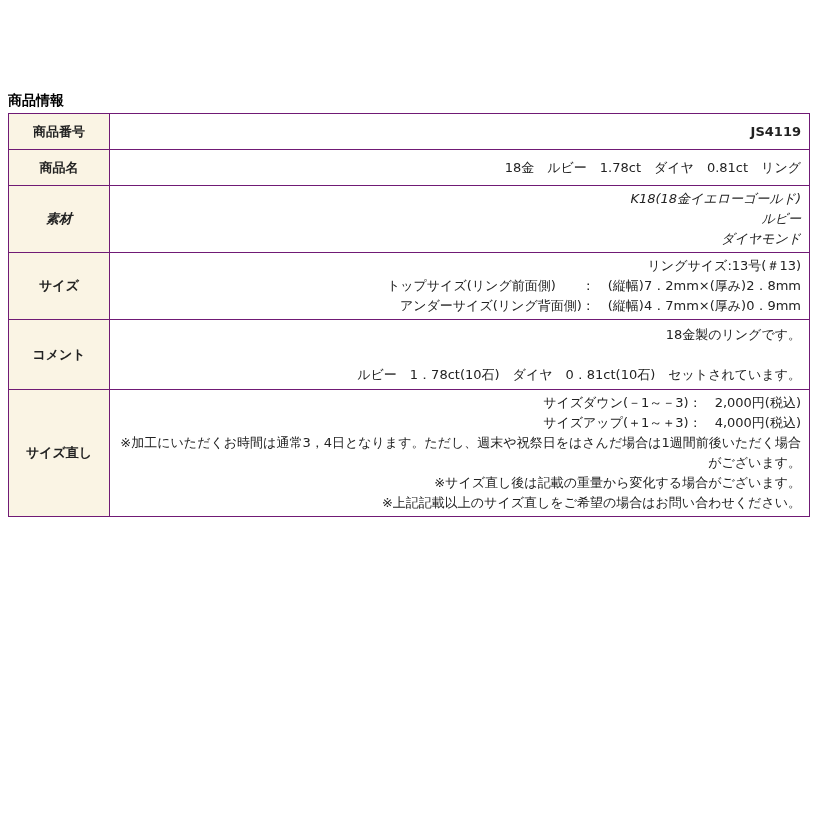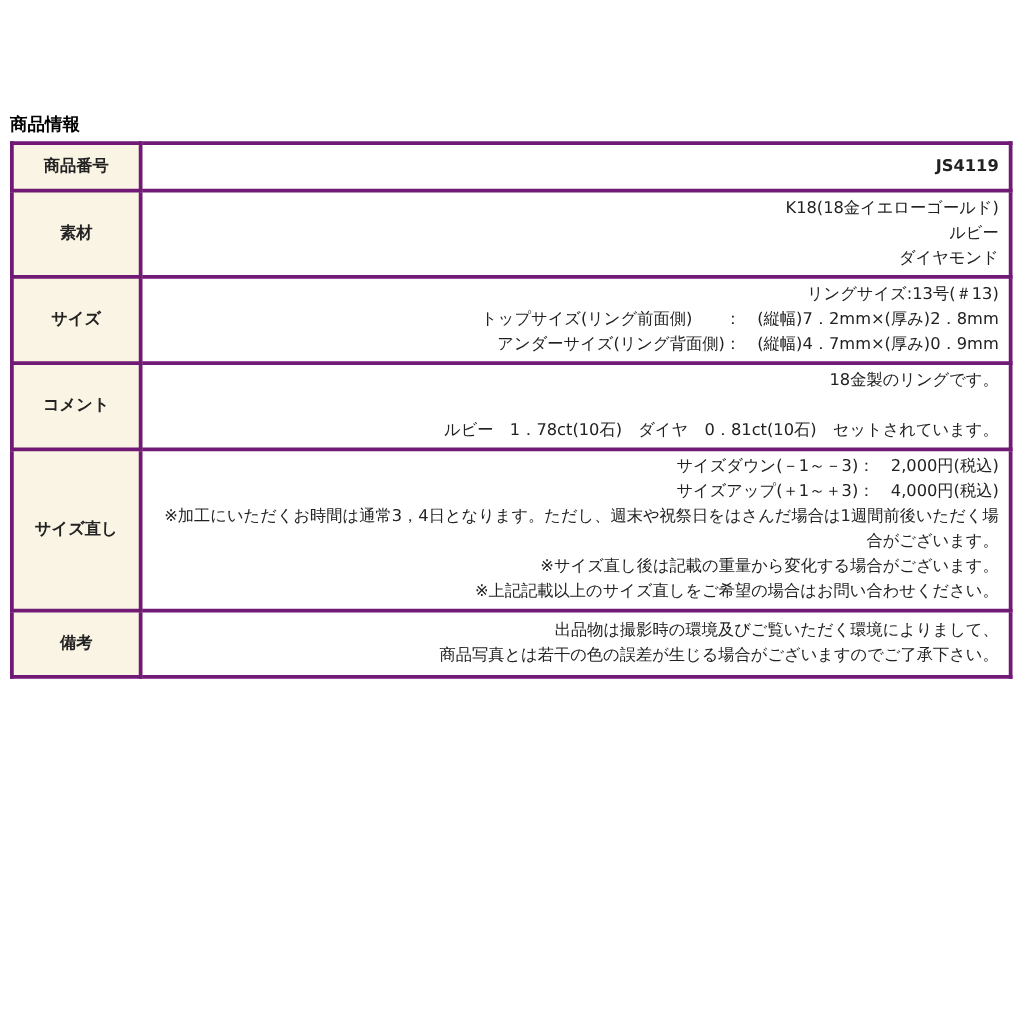--- a/index.html
+++ b/index.html
@@ -23,21 +23,21 @@
     margin: 0 0 4px 0;
     line-height: 18px;
   }
   table.product-info {
     width: 802px;
     border-collapse: collapse;
     table-layout: fixed;
   }
   table.product-info th,
   table.product-info td {
-    border: 3px solid #701a75;
+    border: 1px solid #701a75;
     font-size: 13px;
     line-height: 20px;
     vertical-align: middle;
   }
   table.product-info th {
     width: 92px;
     background: #faf4e4;
     font-weight: bold;
     text-align: center;
     color: #222222;
@@ -46,21 +46,21 @@
   table.product-info td {
     background: #ffffff;
     padding: 3px 8px;
     white-space: pre-line;
     word-break: break-all;
     text-align: right;
   }
   
   tr:nth-child(1) > * { height: 29px; }
   tr:nth-child(2) > * { height: 29px; }
-  tr:nth-child(3) > * { height: 60px; }
+  tr:nth-child(3) > * { height: 60px; font-style: italic; }
   tr:nth-child(4) > * { height: 29px; }
   tr:nth-child(5) > * { height: 63px; }
   tr:nth-child(6) > * { height: 44px; }
   tr:nth-child(7) > * { height: 44px; }
   tr:nth-child(8) > * { height: 104px; }
   tr:nth-child(9) > * { height: 124px; margin-left: 32px; }
   tr:nth-child(10) > * { height: 48px; }
   
   tr:nth-child(1) td { font-weight: bold; }
 </style>
@@ -68,20 +68,24 @@
 <body>
 
 <div class="page">
   <div class="page-title">商品情報</div>
 
   <table class="product-info">
     <tbody>
       <tr>
         <th>商品番号</th>
         <td>JS4119</td>
+      </tr>
+      <tr>
+        <th>商品名</th>
+        <td>18金　ルビー　1.78ct　ダイヤ　0.81ct　リング</td>
       </tr>
       <tr>
         <th>素材</th>
         <td>K18(18金イエローゴールド)
 ルビー
 ダイヤモンド</td>
       </tr>
       <tr>
         <th>サイズ</th>
         <td>リングサイズ:13号(＃13)
@@ -95,20 +99,15 @@
 ルビー　1．78ct(10石)　ダイヤ　0．81ct(10石)　セットされています。</td>
       </tr>
       <tr>
         <th>サイズ直し</th>
         <td>サイズダウン(－1～－3)：　2,000円(税込)
 サイズアップ(＋1～＋3)：　4,000円(税込)
 ※加工にいただくお時間は通常3，4日となります。ただし、週末や祝祭日をはさんだ場合は1週間前後いただく場合がございます。
 ※サイズ直し後は記載の重量から変化する場合がございます。
 ※上記記載以上のサイズ直しをご希望の場合はお問い合わせください。</td>
       </tr>
-      <tr>
-        <th>備考</th>
-        <td>出品物は撮影時の環境及びご覧いただく環境によりまして、
-商品写真とは若干の色の誤差が生じる場合がございますのでご了承下さい。</td>
-      </tr>
     </tbody>
   </table>
 </div>
 
 </body></html>

